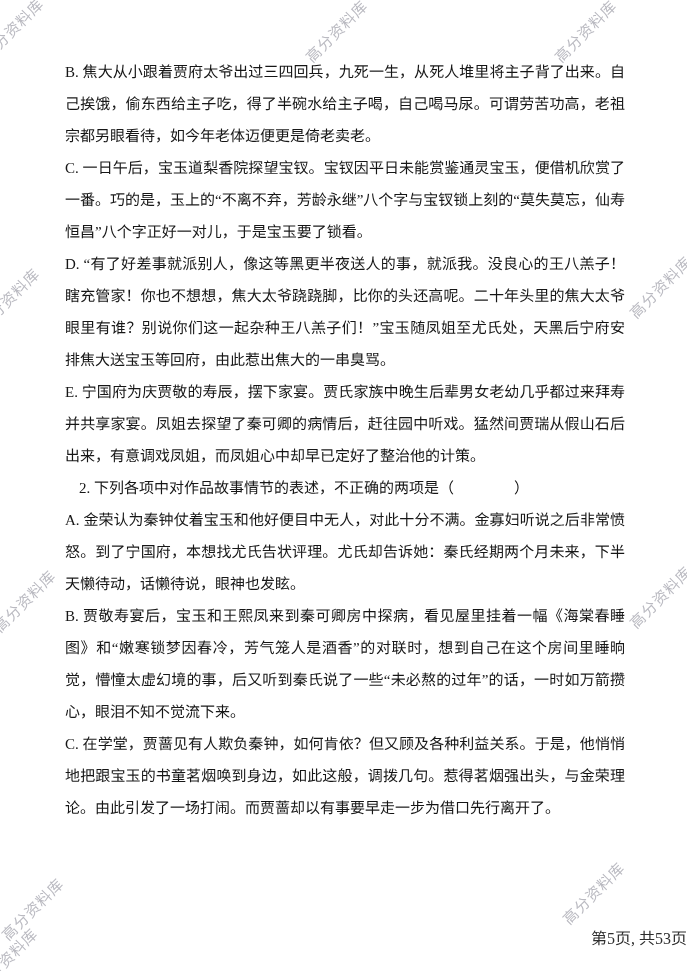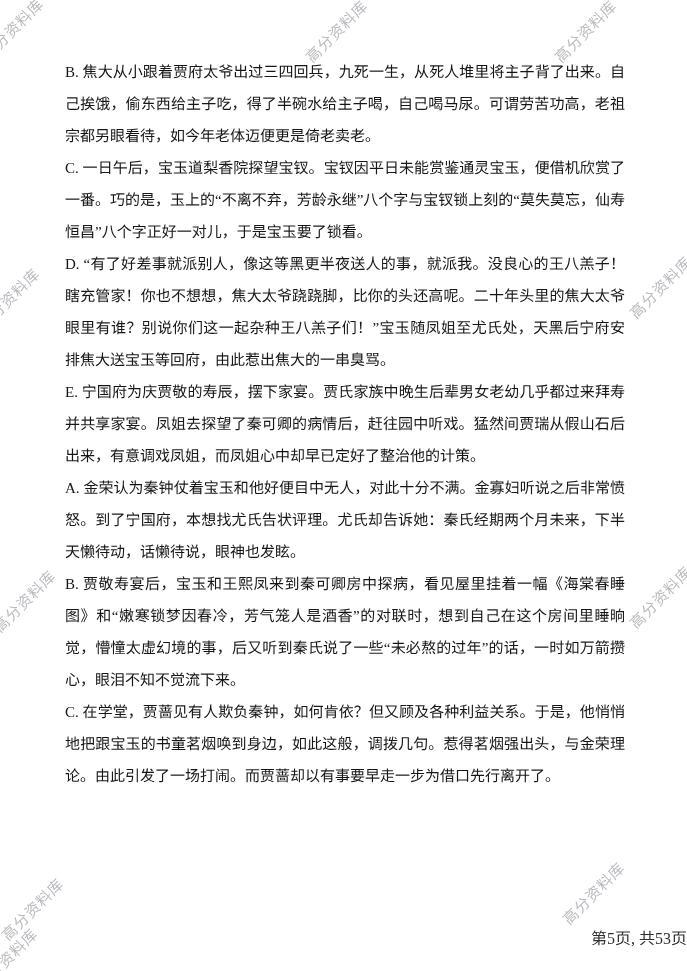--- a/index.html
+++ b/index.html
@@ -77,20 +77,21 @@
   <div class="wm wm7">高分资料库</div>
   <div class="wm wm8">高分资料库</div>
   <div class="wm wm9">高分资料库</div>
   <div class="wm wm10">高分资料库</div>
 
   <div class="content">
     <p class="para">B. 焦大从小跟着贾府太爷出过三四回兵，九死一生，从死人堆里将主子背了出来。自己挨饿，偷东西给主子吃，得了半碗水给主子喝，自己喝马尿。可谓劳苦功高，老祖宗都另眼看待，如今年老体迈便更是倚老卖老。</p>
     <p class="para">C. 一日午后，宝玉道梨香院探望宝钗。宝钗因平日未能赏鉴通灵宝玉，便借机欣赏了一番。巧的是，玉上的“不离不弃，芳龄永继”八个字与宝钗锁上刻的“莫失莫忘，仙寿恒昌”八个字正好一对儿，于是宝玉要了锁看。</p>
     <p class="para">D. “有了好差事就派别人，像这等黑更半夜送人的事，就派我。没良心的王八羔子！瞎充管家！你也不想想，焦大太爷跷跷脚，比你的头还高呢。二十年头里的焦大太爷眼里有谁？别说你们这一起杂种王八羔子们！”宝玉随凤姐至尤氏处，天黑后宁府安排焦大送宝玉等回府，由此惹出焦大的一串臭骂。</p>
     <p class="para">E. 宁国府为庆贾敬的寿辰，摆下家宴。贾氏家族中晚生后辈男女老幼几乎都过来拜寿并共享家宴。凤姐去探望了秦可卿的病情后，赶往园中听戏。猛然间贾瑞从假山石后出来，有意调戏凤姐，而凤姐心中却早已定好了整治他的计策。</p>
+    <p class="para question">2. 下列各项中对作品故事情节的表述，不正确的两项是（　　　　）</p>
     <p class="para">A. 金荣认为秦钟仗着宝玉和他好便目中无人，对此十分不满。金寡妇听说之后非常愤怒。到了宁国府，本想找尤氏告状评理。尤氏却告诉她：秦氏经期两个月未来，下半天懒待动，话懒待说，眼神也发眩。</p>
     <p class="para">B. 贾敬寿宴后，宝玉和王熙凤来到秦可卿房中探病，看见屋里挂着一幅《海棠春睡图》和“嫩寒锁梦因春冷，芳气笼人是酒香”的对联时，想到自己在这个房间里睡晌觉，懵憧太虚幻境的事，后又听到秦氏说了一些“未必熬的过年”的话，一时如万箭攒心，眼泪不知不觉流下来。</p>
     <p class="para">C. 在学堂，贾蔷见有人欺负秦钟，如何肯依？但又顾及各种利益关系。于是，他悄悄地把跟宝玉的书童茗烟唤到身边，如此这般，调拨几句。惹得茗烟强出头，与金荣理论。由此引发了一场打闹。而贾蔷却以有事要早走一步为借口先行离开了。</p>
   </div>
 
   <div class="footer">第5页, 共53页</div>
 
 </div>
 
 </body></html>

